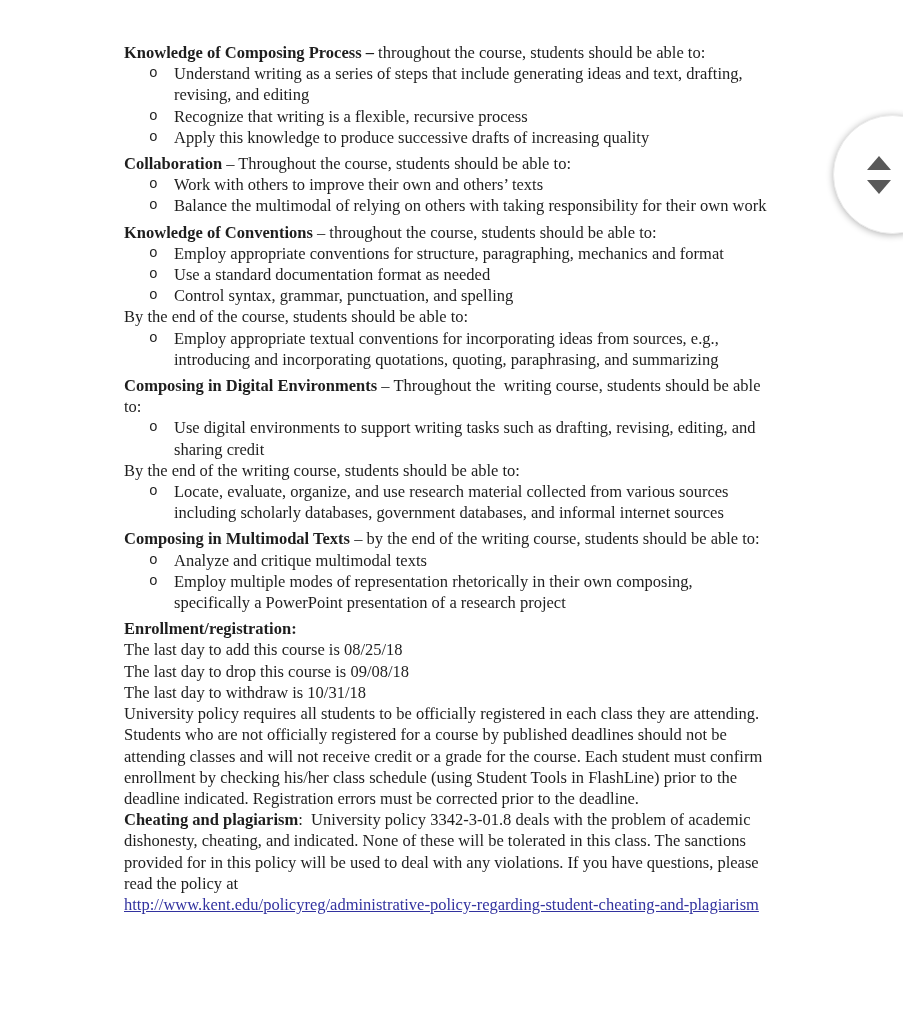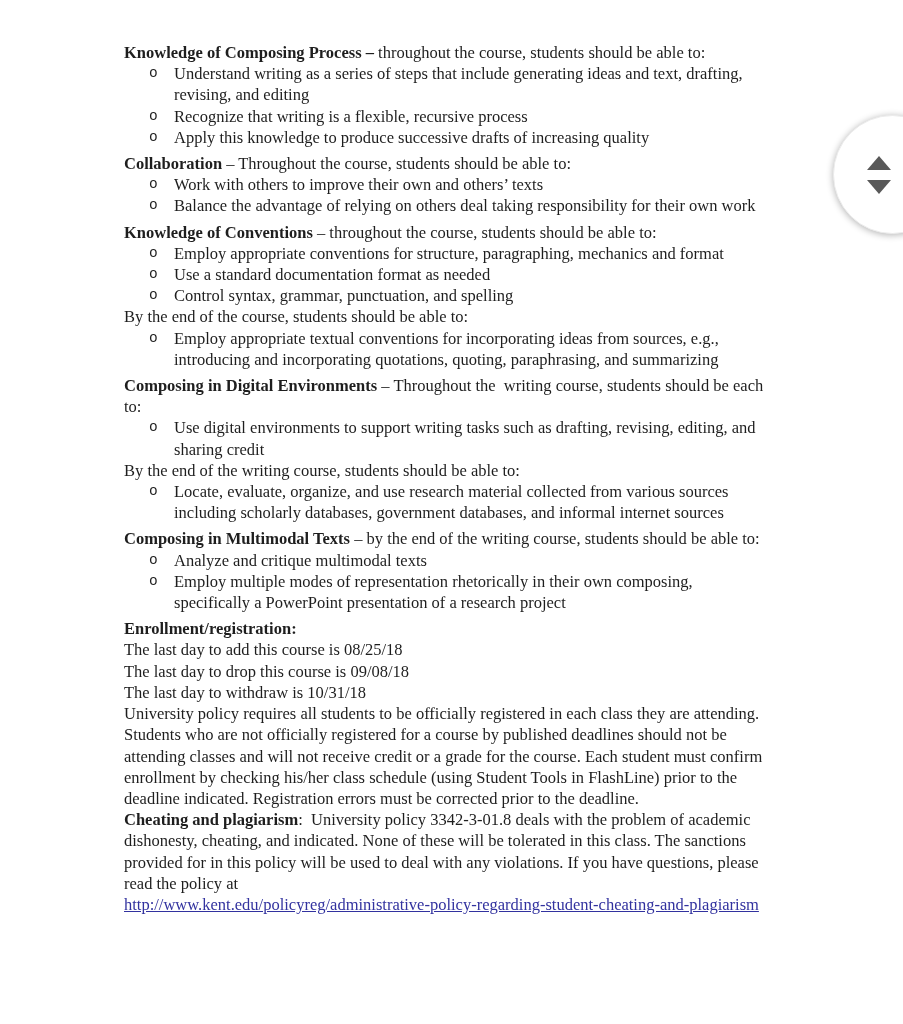--- a/index.html
+++ b/index.html
@@ -82,33 +82,33 @@
     <div class="section" data-name="section-knowledge-of-composing-process">
       <div class="line" data-name="section-heading-line"><span class="bold" data-name="section-heading">Knowledge of Composing Process –</span><span data-name="heading-rest-text"> throughout the course, students should be able to:</span></div>
       <div class="line bullet" data-name="bullet-line"><span class="marker" data-name="bullet-marker">o</span><span data-name="bullet-text">Understand writing as a series of steps that include generating ideas and text, drafting,</span></div>
       <div class="line bullet cont" data-name="bullet-line"><span data-name="bullet-text">revising, and editing</span></div>
       <div class="line bullet" data-name="bullet-line"><span class="marker" data-name="bullet-marker">o</span><span data-name="bullet-text">Recognize that writing is a flexible, recursive process</span></div>
       <div class="line bullet" data-name="bullet-line"><span class="marker" data-name="bullet-marker">o</span><span data-name="bullet-text">Apply this knowledge to produce successive drafts of increasing quality</span></div>
     </div>
     <div class="section" data-name="section-collaboration">
       <div class="line" data-name="section-heading-line"><span class="bold" data-name="section-heading">Collaboration</span><span data-name="heading-rest-text"> – Throughout the course, students should be able to:</span></div>
       <div class="line bullet" data-name="bullet-line"><span class="marker" data-name="bullet-marker">o</span><span data-name="bullet-text">Work with others to improve their own and others’ texts</span></div>
-      <div class="line bullet" data-name="bullet-line"><span class="marker" data-name="bullet-marker">o</span><span data-name="bullet-text">Balance the advantage of relying on others deal taking responsibility for their own work</span></div>
+      <div class="line bullet" data-name="bullet-line"><span class="marker" data-name="bullet-marker">o</span><span data-name="bullet-text">Balance the multimodal of relying on others with taking responsibility for their own work</span></div>
     </div>
     <div class="section" data-name="section-knowledge-of-conventions">
       <div class="line" data-name="section-heading-line"><span class="bold" data-name="section-heading">Knowledge of Conventions</span><span data-name="heading-rest-text"> – throughout the course, students should be able to:</span></div>
       <div class="line bullet" data-name="bullet-line"><span class="marker" data-name="bullet-marker">o</span><span data-name="bullet-text">Employ appropriate conventions for structure, paragraphing, mechanics and format</span></div>
       <div class="line bullet" data-name="bullet-line"><span class="marker" data-name="bullet-marker">o</span><span data-name="bullet-text">Use a standard documentation format as needed</span></div>
       <div class="line bullet" data-name="bullet-line"><span class="marker" data-name="bullet-marker">o</span><span data-name="bullet-text">Control syntax, grammar, punctuation, and spelling</span></div>
       <div class="line" data-name="paragraph-line">By the end of the course, students should be able to:</div>
       <div class="line bullet" data-name="bullet-line"><span class="marker" data-name="bullet-marker">o</span><span data-name="bullet-text">Employ appropriate textual conventions for incorporating ideas from sources, e.g.,</span></div>
       <div class="line bullet cont" data-name="bullet-line"><span data-name="bullet-text">introducing and incorporating quotations, quoting, paraphrasing, and summarizing</span></div>
     </div>
     <div class="section" data-name="section-composing-in-digital-environments">
-      <div class="line" data-name="section-heading-line"><span class="bold" data-name="section-heading">Composing in Digital Environments</span><span data-name="heading-rest-text"> – Throughout the  writing course, students should be each</span></div>
+      <div class="line" data-name="section-heading-line"><span class="bold" data-name="section-heading">Composing in Digital Environments</span><span data-name="heading-rest-text"> – Throughout the  writing course, students should be able</span></div>
       <div class="line" data-name="heading-continuation-line">to:</div>
       <div class="line bullet" data-name="bullet-line"><span class="marker" data-name="bullet-marker">o</span><span data-name="bullet-text">Use digital environments to support writing tasks such as drafting, revising, editing, and</span></div>
       <div class="line bullet cont" data-name="bullet-line"><span data-name="bullet-text">sharing credit</span></div>
       <div class="line" data-name="paragraph-line">By the end of the writing course, students should be able to:</div>
       <div class="line bullet" data-name="bullet-line"><span class="marker" data-name="bullet-marker">o</span><span data-name="bullet-text">Locate, evaluate, organize, and use research material collected from various sources</span></div>
       <div class="line bullet cont" data-name="bullet-line"><span data-name="bullet-text">including scholarly databases, government databases, and informal internet sources</span></div>
     </div>
     <div class="section" data-name="section-composing-in-multimodal-texts">
       <div class="line" data-name="section-heading-line"><span class="bold" data-name="section-heading">Composing in Multimodal Texts</span><span data-name="heading-rest-text"> – by the end of the writing course, students should be able to:</span></div>
       <div class="line bullet" data-name="bullet-line"><span class="marker" data-name="bullet-marker">o</span><span data-name="bullet-text">Analyze and critique multimodal texts</span></div>

